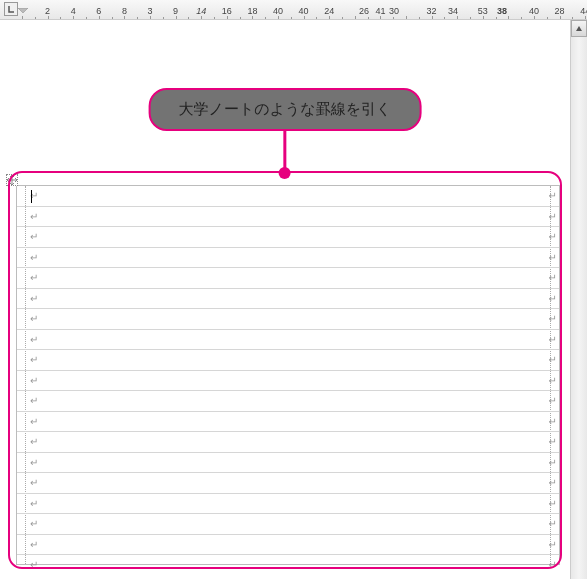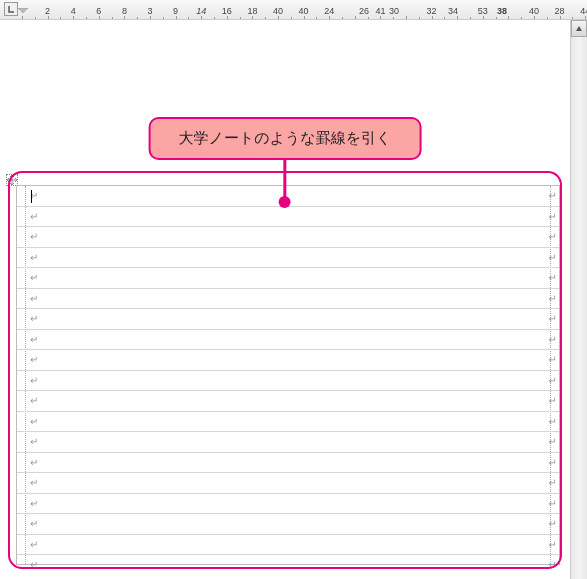--- a/index.html
+++ b/index.html
@@ -92,27 +92,26 @@
     }
     .callout {
       position: absolute;
       top: 68px;
       left: 50%;
       transform: translateX(-50%);
       z-index: 10;
     }
     .callout-bubble {
       border: 2.5px solid #e6007e;
-      border-radius: 10px;
-      background: #fca5a5;
+      border-radius: 18px;
+      background: #737373;
       padding: 10px 28px;
       font-size: 15px;
       color: #222;
       white-space: nowrap;
-      margin-top: 29px;
     }
     .callout-stem {
       position: absolute;
       left: 50%;
       top: 100%;
       width: 2.5px;
       height: 42px;
       background: #e6007e;
       transform: translateX(-50%);
     }

